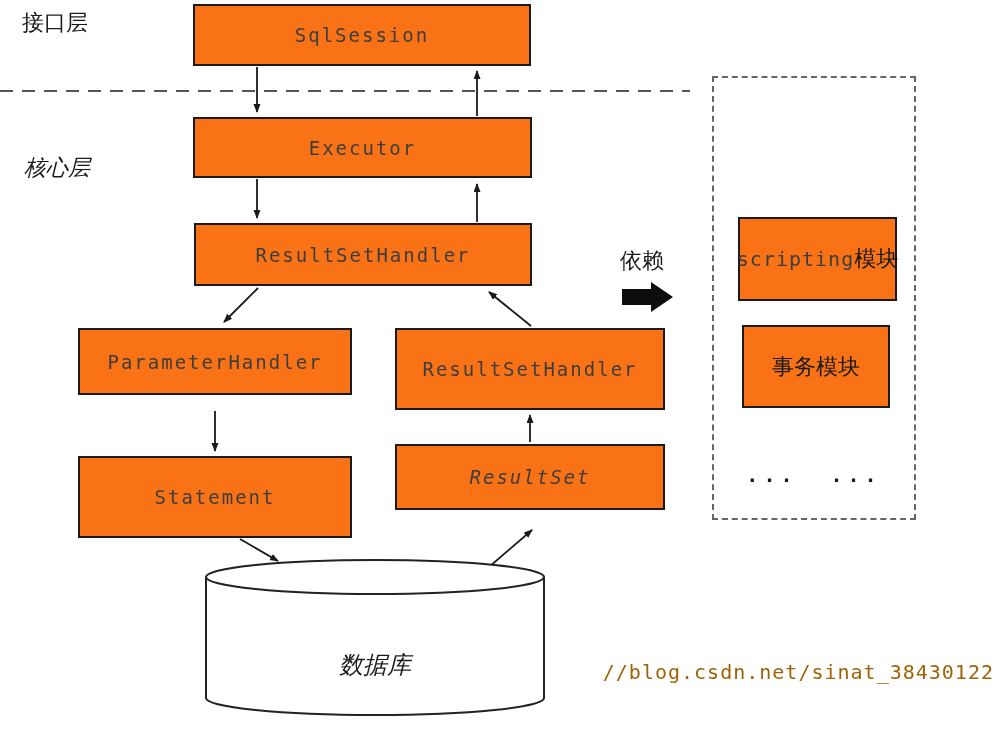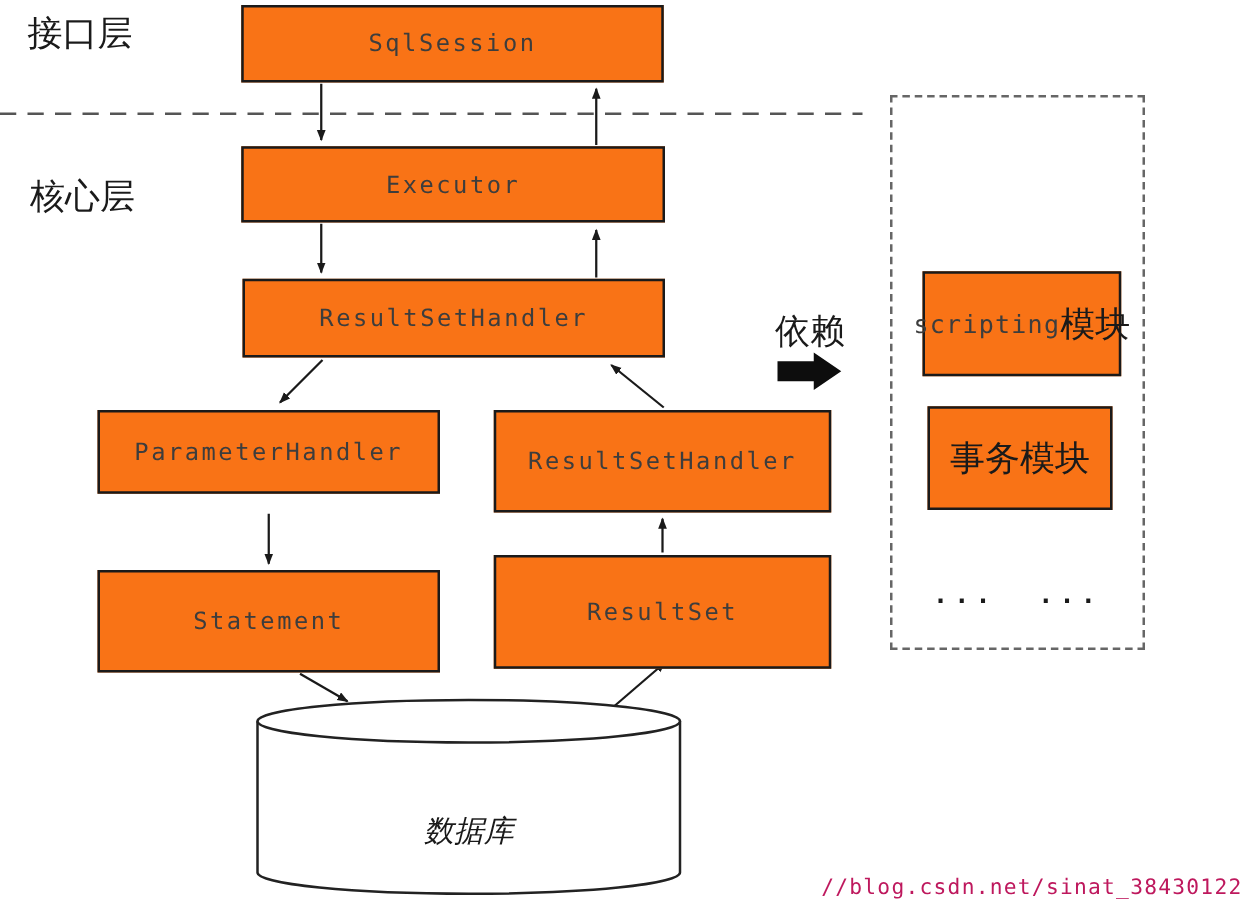--- a/index.html
+++ b/index.html
@@ -22,21 +22,21 @@
   }
   .mono{
     font-family:"DejaVu Sans Mono","Liberation Mono",monospace;
     font-size:19px;
     letter-spacing:2px;
     color:#3d3d3d;
     white-space:nowrap;
   }
   .cjk{
     font-family:"DejaVu Sans","Liberation Sans",sans-serif;
-    font-size:28px;
+    font-size:22px;
     color:#1a1a1a;
     white-space:nowrap;
   }
   .layer-label{
     position:absolute;
     z-index:4;
   }
   .panel{
     position:absolute;
     left:712px;top:76px;
@@ -91,41 +91,41 @@
     position:absolute;
     left:204px;top:649px;
     width:342px;
     text-align:center;
     font-size:24px;
     z-index:4;
     font-style:italic;
   }
   .watermark{
     position:absolute;
-    right:6px;top:700px;
-    font-family:"DejaVu Sans Mono","Liberation Mono",monospace;
-    font-size:17px;
+    right:6px;top:660px;
+    font-family:"DejaVu Sans Mono","Liberation Mono",monospace;
+    font-size:20px;
     letter-spacing:1px;
-    color:#be185d;
+    color:#a16207;
     z-index:5;
   }
   #connector-layer{
     position:absolute;
     left:0;top:0;
     width:1000px;height:738px;
     z-index:2;
   }
 </style>
 </head>
 <body>
 
 <div id="canvas">
 
   <div class="layer-label cjk" style="left:22px;top:8px;">接口层</div>
-  <div class="layer-label cjk" style="left:24px;top:138px;">核心层</div>
+  <div class="layer-label cjk" style="left:24px;top:153px;font-style:italic;">核心层</div>
 
   <div class="box" style="left:193px;top:4px;width:338px;height:62px;">
     <span class="mono">SqlSession</span>
   </div>
 
   <div class="box" style="left:193px;top:117px;width:339px;height:61px;">
     <span class="mono">Executor</span>
   </div>
 
   <div class="box" style="left:194px;top:223px;width:338px;height:63px;">
@@ -137,21 +137,21 @@
   </div>
 
   <div class="box" style="left:395px;top:328px;width:270px;height:82px;">
     <span class="mono">ResultSetHandler</span>
   </div>
 
   <div class="box" style="left:78px;top:456px;width:274px;height:82px;">
     <span class="mono">Statement</span>
   </div>
 
-  <div class="box" style="left:395px;top:444px;width:270px;height:91px;">
+  <div class="box" style="left:395px;top:444px;width:270px;height:66px;font-style:italic;">
     <span class="mono">ResultSet</span>
   </div>
 
   <div class="cylinder-wrap">
     <svg width="342" height="166" viewBox="0 0 342 166">
       <path d="M 2,21 L 2,142 A 169,17 0 0 0 340,142 L 340,21" fill="#ffffff" stroke="#222222" stroke-width="2"></path>
       <ellipse cx="171" cy="21" rx="169" ry="17" fill="#ffffff" stroke="#222222" stroke-width="2"></ellipse>
     </svg>
   </div>
   <div class="cylinder-label cjk">数据库</div>

